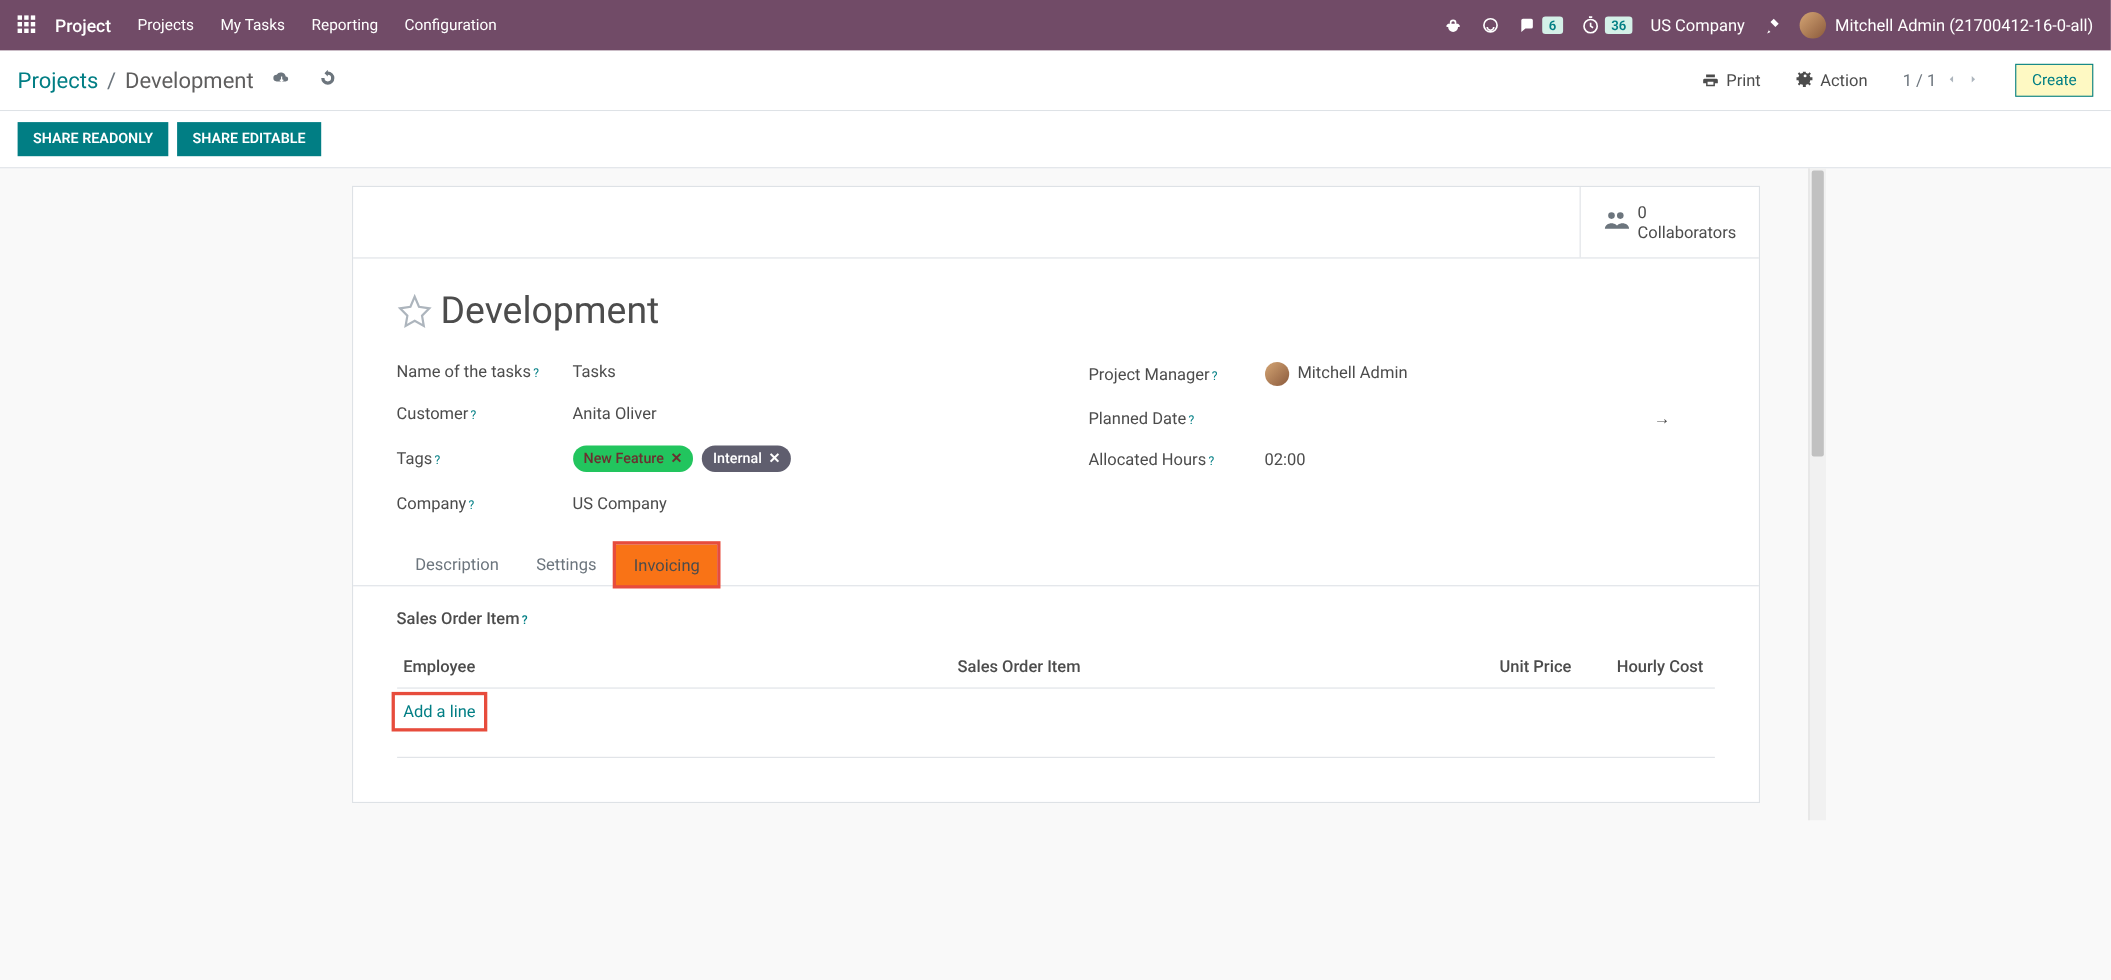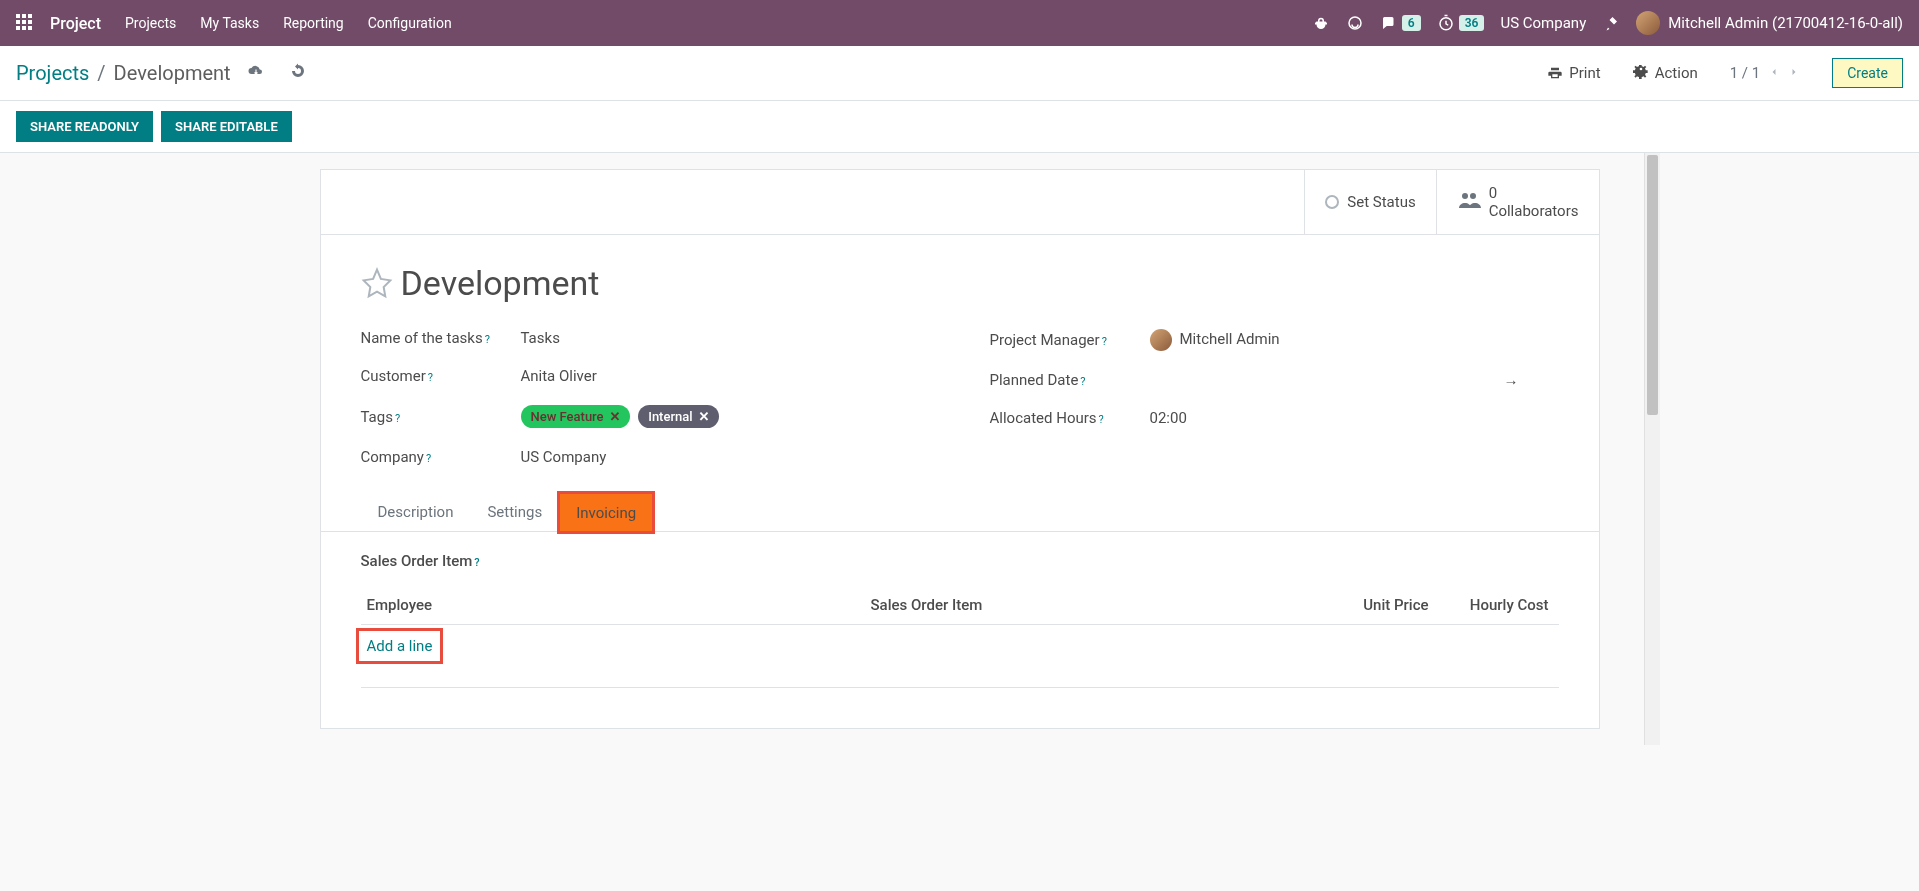--- a/index.html
+++ b/index.html
@@ -202,24 +202,20 @@
   <button class="share-btn">SHARE READONLY</button>
   <button class="share-btn">SHARE EDITABLE</button>
 </div>
 
 <div class="form-container">
   <div class="form-sheet">
 
     <div class="status-row">
       <div class="status-spacer"></div>
       <div class="status-cell">
-        <span class="radio-circle"></span>
-        <span>Set Status</span>
-      </div>
-      <div class="status-cell">
         <span class="collab-icon">
           <svg width="24" height="24" viewBox="0 0 24 24" fill="#6c757d">
               <circle cx="8" cy="8" r="3"></circle>
               <circle cx="16" cy="8" r="3"></circle>
               <path d="M2 20c0-3 3-5 6-5s6 2 6 5H2zm10 0c0-3 3-5 6-5s6 2 6 5H12z"></path>
             </svg>
         </span>
         <span class="collab-text">
           <span>0</span>
           <span>Collaborators</span>

